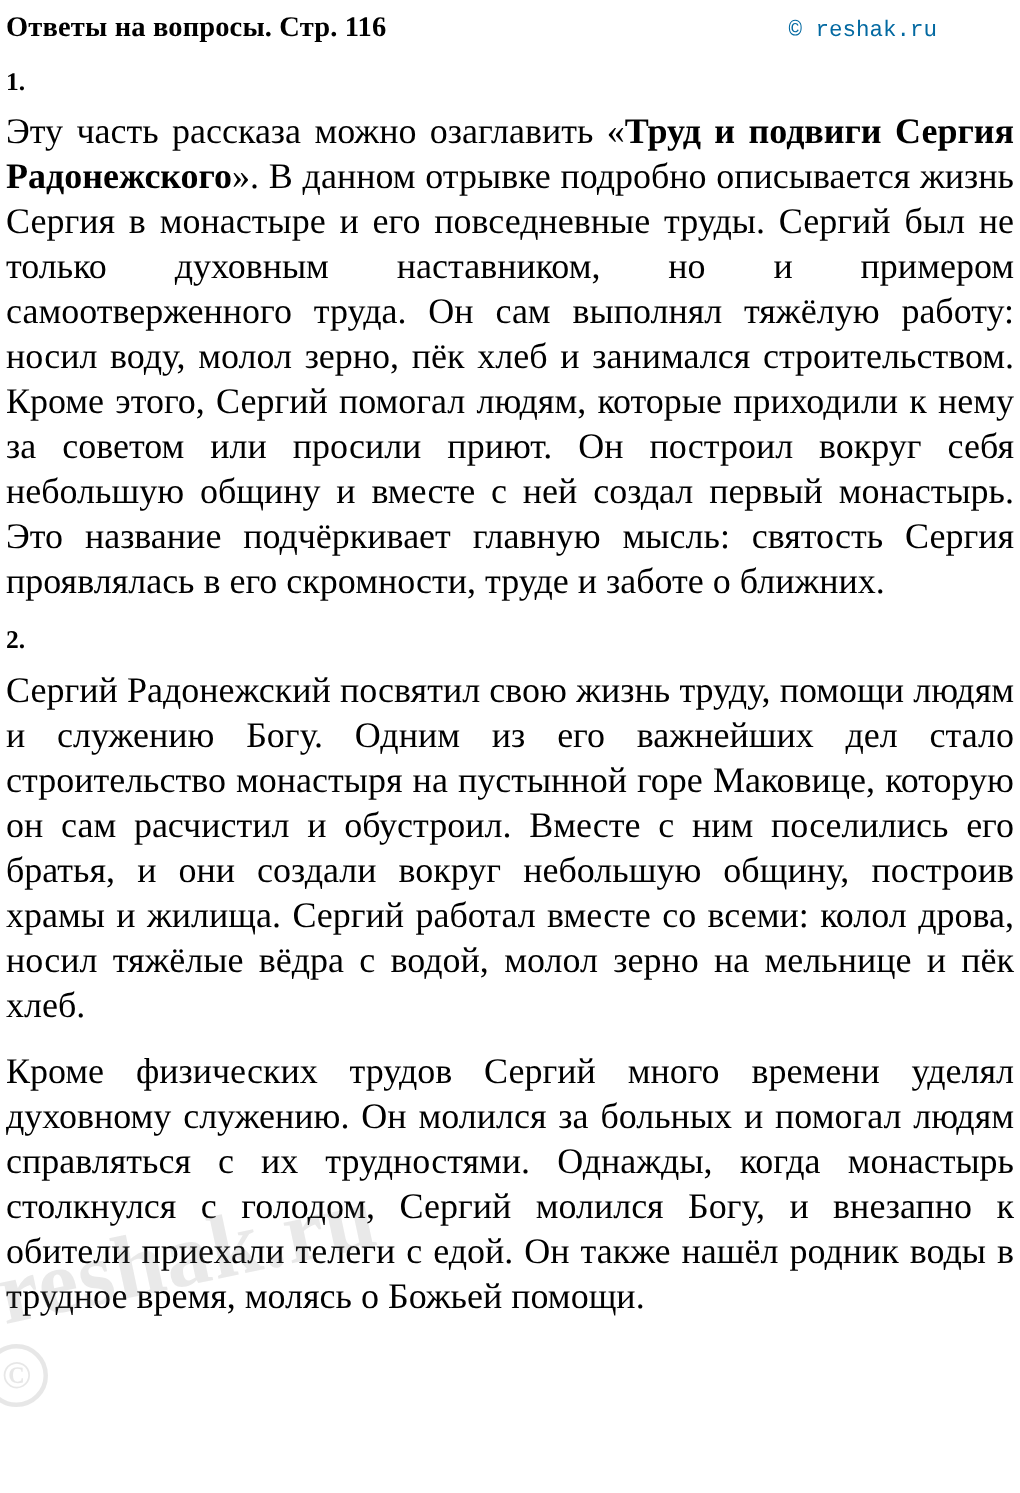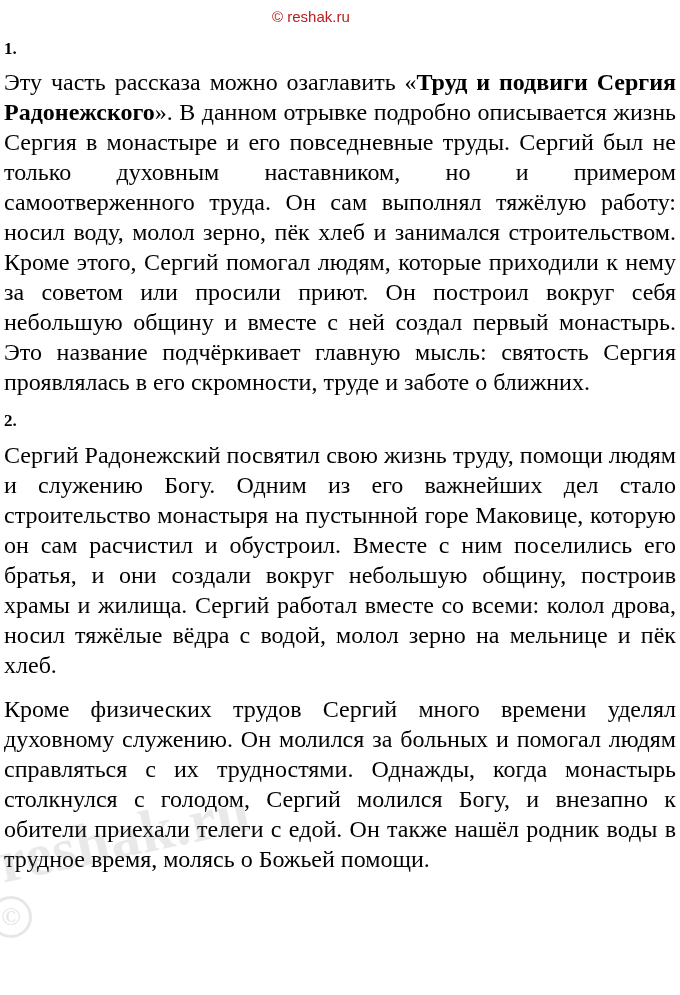--- a/index.html
+++ b/index.html
@@ -31,23 +31,23 @@
   .doc-title {
     font-family: "Liberation Serif", serif;
     font-weight: bold;
     font-size: 19px;
     line-height: 1.2;
     letter-spacing: 0.1px;
     white-space: nowrap;
   }
   .watermark-credit {
     margin-left: 268px;
-    font-family: Liberation Sans, sans-serif;
+    font-family: Liberation Mono, monospace;
     font-size: 15px;
-    color: #b91c1c;
+    color: #0369a1;
     white-space: nowrap;
   }
   .q-number {
     font-weight: bold;
     font-size: 17px;
     margin: 14px 0 8px 0;
     line-height: 1.2;
   }
   .para {
     font-size: 24px;
@@ -124,20 +124,21 @@
   <div class="watermark">
     <div class="wm-text">reshak.ru</div>
     <div class="wm-circle">
       <span>©</span>
     </div>
   </div>
 
   <div class="content">
 
     <div class="header-row">
+      <div class="doc-title">Ответы на вопросы. Стр. 116</div>
       <div class="watermark-credit">© reshak.ru</div>
     </div>
 
     <div class="q-number">1.</div>
 
     <p class="para">
       <span>Эту часть рассказа можно озаглавить «</span><b>Труд и подвиги Сергия Радонежского</b><span>». В данном отрывке подробно описывается жизнь Сергия в монастыре и его повседневные труды. Сергий был не только духовным наставником, но и примером самоотверженного труда. Он сам выполнял тяжёлую работу: носил воду, молол зерно, пёк хлеб и занимался строительством. Кроме этого, Сергий помогал людям, которые приходили к нему за советом или просили приют. Он построил вокруг себя небольшую общину и вместе с ней создал первый монастырь. Это название подчёркивает главную мысль: святость Сергия проявлялась в его скромности, труде и заботе о ближних.</span>
     </p>
 
     <div class="q-number">2.</div>

